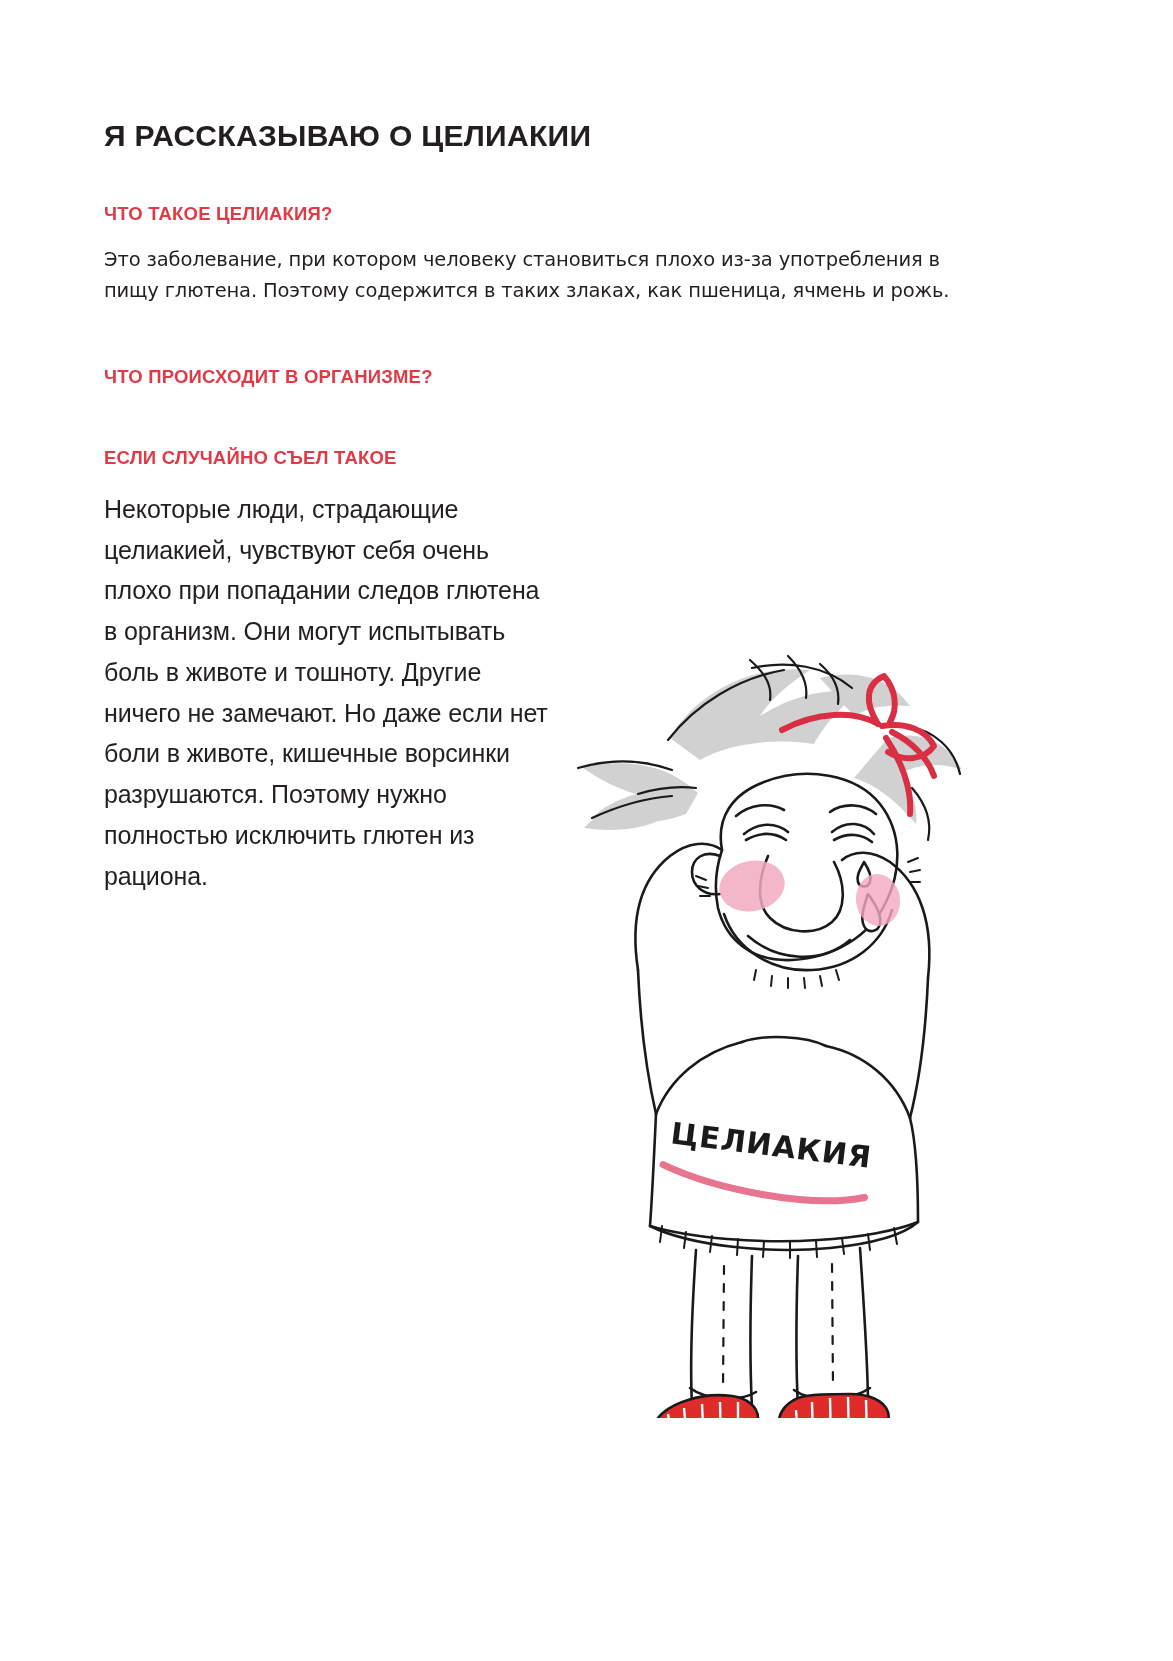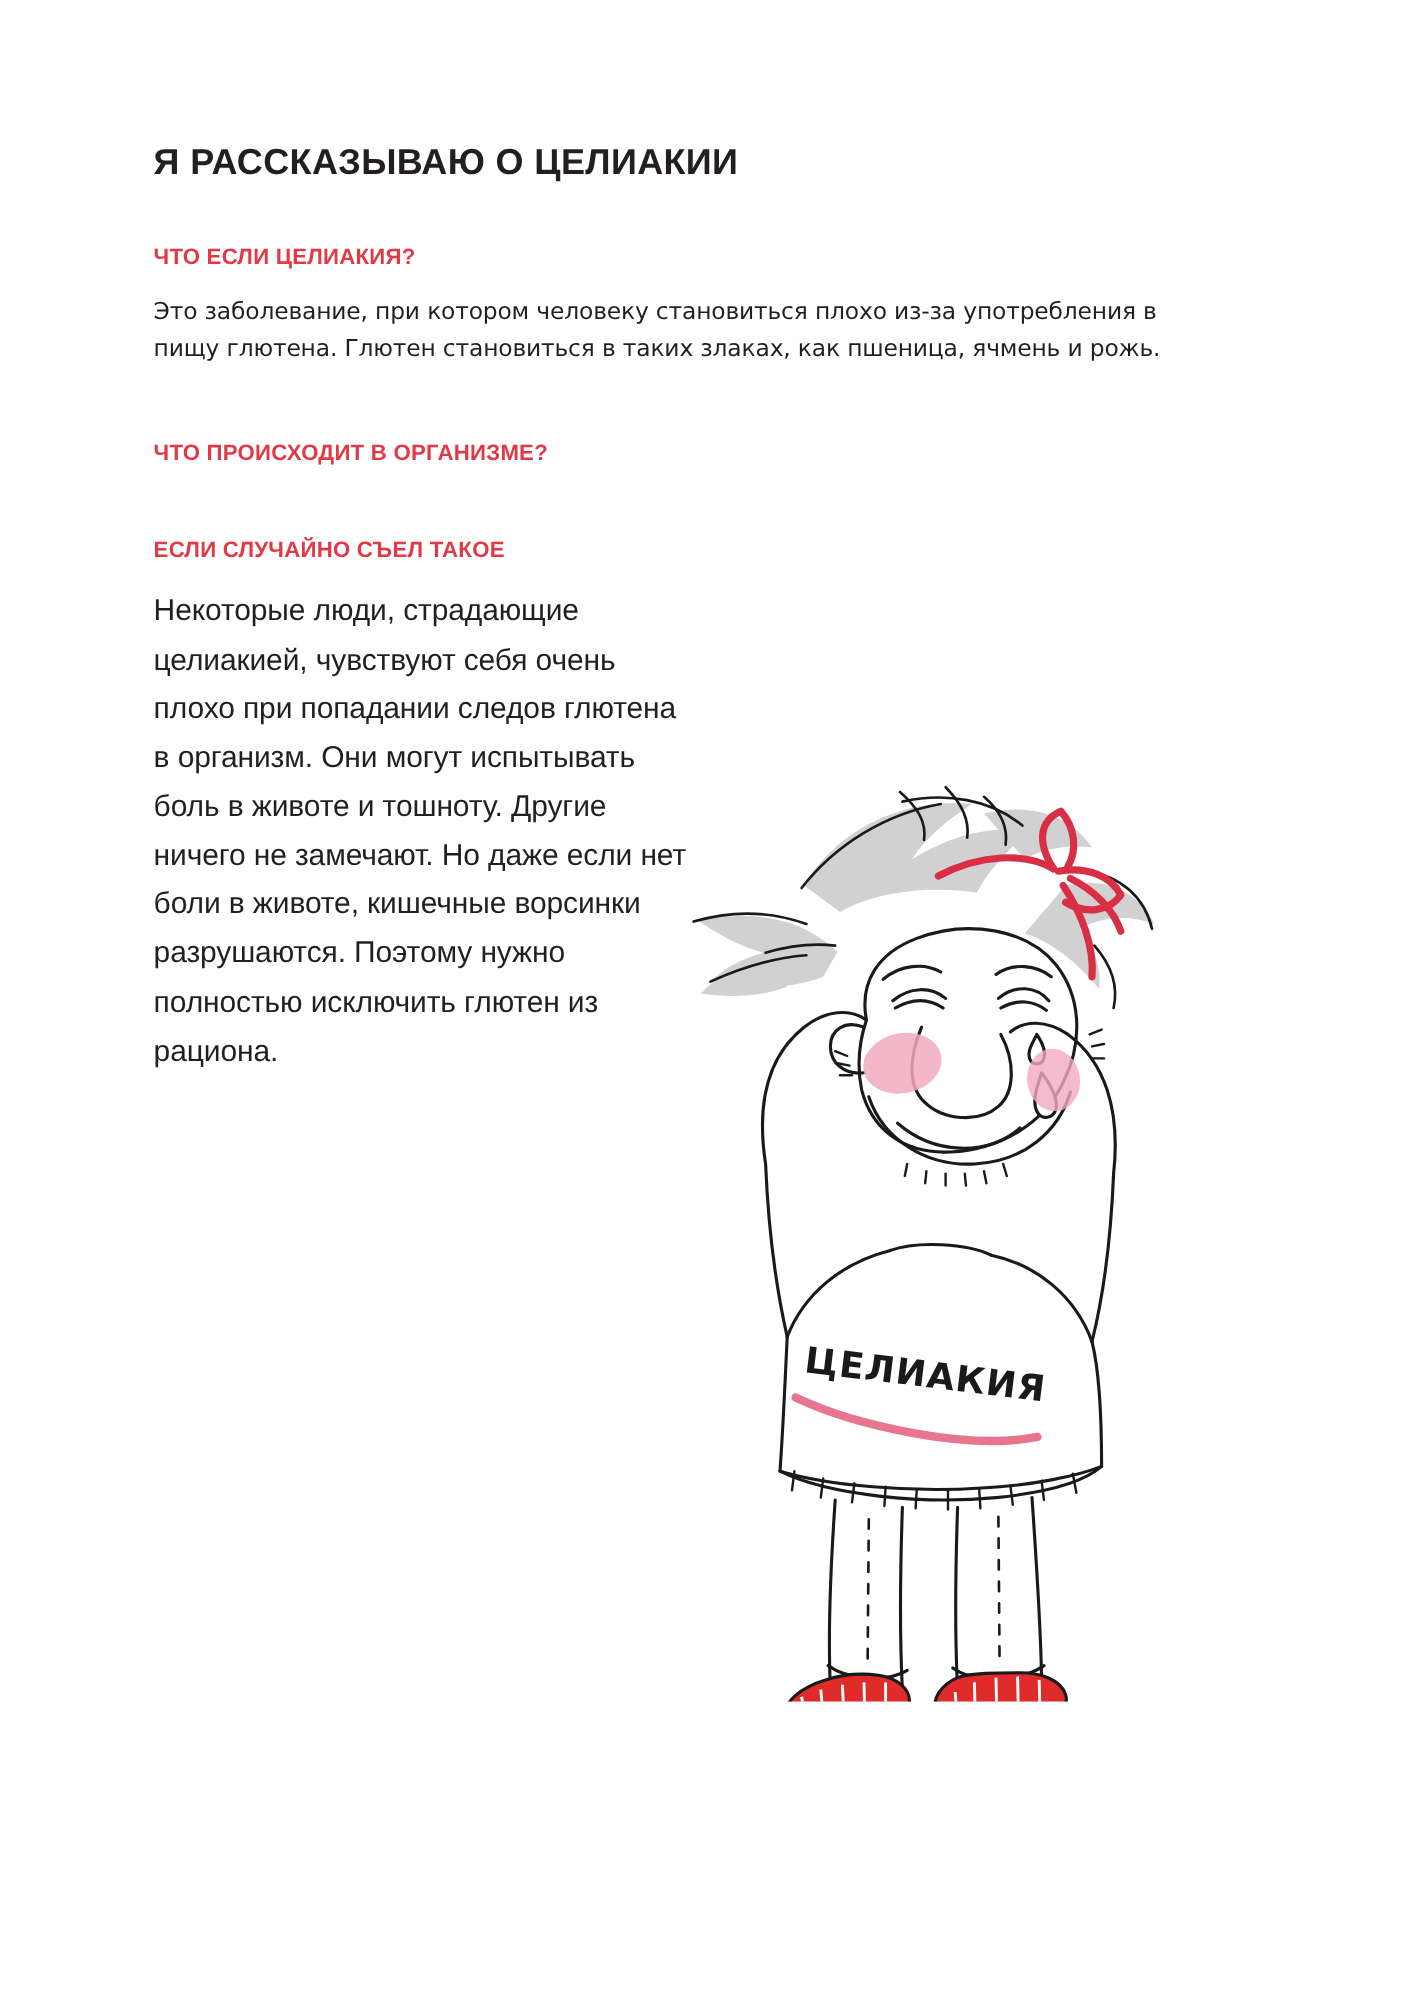--- a/index.html
+++ b/index.html
@@ -19,21 +19,21 @@
 
   .page {
     position: absolute;
     inset: 0;
     background: #ffffff;
   }
 
   
   .content {
     position: absolute;
-    left: 128px;
+    left: 104px;
     top: 118px;
     width: 900px;
   }
 
   .doc-title {
     font-family: "Liberation Sans", sans-serif;
     font-weight: bold;
     font-size: 30px;
     letter-spacing: 0.3px;
     color: #231f20;
@@ -95,22 +95,22 @@
 </head>
 <body>
 
 <div class="page">
 
   <div class="content">
 
     <h1 class="doc-title">Я РАССКАЗЫВАЮ О ЦЕЛИАКИИ</h1>
 
     <div class="section first">
-      <h2 class="sec-heading">ЧТО ЕСЛИ ЦЕЛИАКИЯ?</h2>
-      <p class="sec-body wide">Это заболевание, при котором человеку становиться плохо из-за употребления в пищу глютена. Глютен становиться в таких злаках, как пшеница, ячмень и рожь.</p>
+      <h2 class="sec-heading">ЧТО ТАКОЕ ЦЕЛИАКИЯ?</h2>
+      <p class="sec-body wide">Это заболевание, при котором человеку становиться плохо из-за употребления в пищу глютена. Поэтому содержится в таких злаках, как пшеница, ячмень и рожь.</p>
     </div>
 
     <div class="section">
       <h2 class="sec-heading">ЧТО ПРОИСХОДИТ В ОРГАНИЗМЕ?</h2>
     </div>
 
     <div class="section">
       <h2 class="sec-heading">ЕСЛИ СЛУЧАЙНО СЪЕЛ ТАКОЕ</h2>
       <p class="sec-body narrow">Некоторые люди, страдающие целиакией, чувствуют себя очень плохо при попадании следов глютена в организм. Они могут испытывать боль в животе и тошноту. Другие ничего не замечают. Но даже если нет боли в животе, кишечные ворсинки разрушаются. Поэтому нужно полностью исключить глютен из рациона.</p>
     </div>

